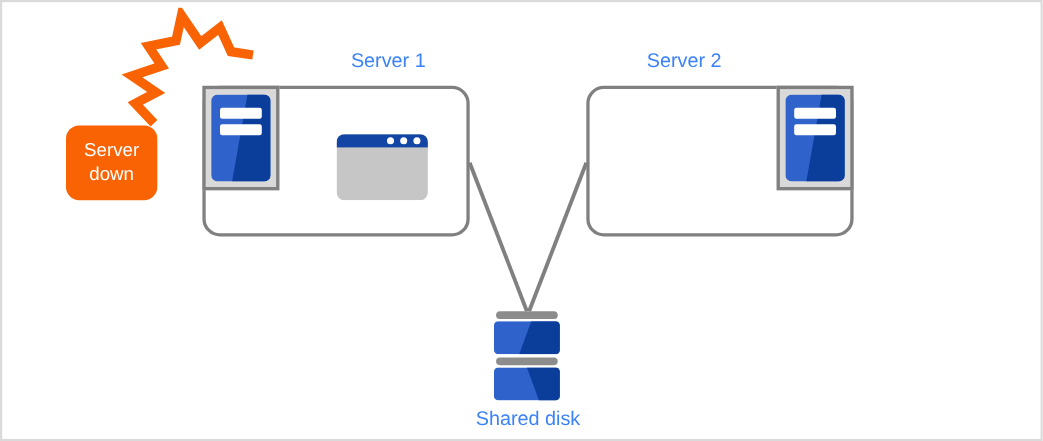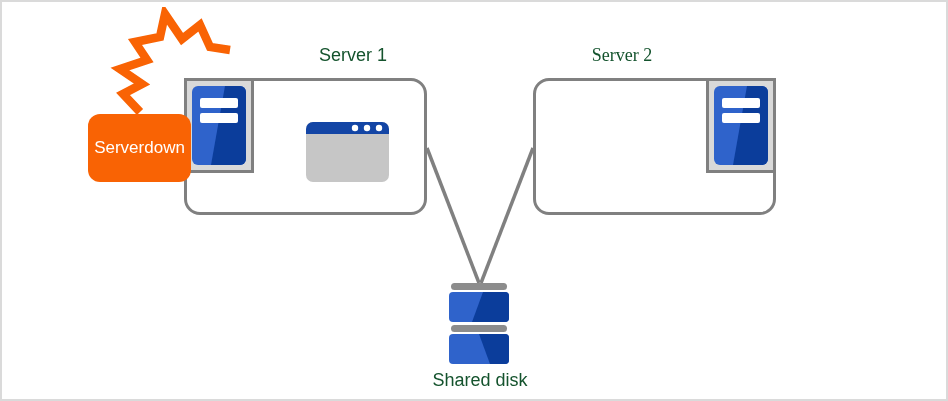--- a/index.html
+++ b/index.html
@@ -10,21 +10,21 @@
     position: relative;
     width: 948px;
     height: 401px;
     background: #ffffff;
     border: 2px solid #dadada;
     overflow: hidden;
   }
 
   .label {
     position: absolute;
-    color: #14532d;
+    color: #3b82f6;
     font-size: 18px;
     text-align: center;
     white-space: nowrap;
   }
 
   .server-box {
     position: absolute;
     top: 76px;
     width: 243px;
     height: 137px;
@@ -47,41 +47,40 @@
     justify-content: center;
     z-index: 3;
   }
   .icon-panel.left  { left: 182px; }
   .icon-panel.right { left: 704px; }
 
   .badge {
     position: absolute;
     left: 58px;
     top: 112px;
-    width: 103px;
+    width: 83px;
     height: 68px;
     background: #f96304;
     border-radius: 12px;
     color: #ffffff;
     font-size: 17px;
     line-height: 22px;
     display: flex;
-    flex-direction: row;
+    flex-direction: column;
     align-items: center;
     justify-content: center;
     text-align: center;
     z-index: 4;
-    margin-left: 28px;
   }
 
   .abs { position: absolute; }
   svg { display: block; }
 
   #label-server1 { left: 291px; top: 43px;  width: 120px; }
-  #label-server2 { left: 560px; top: 43px;  width: 120px; font-family: Liberation Serif, serif; }
+  #label-server2 { left: 560px; top: 43px;  width: 120px; }
   #label-app     { left: 281px; top: 94px;  width: 125px; z-index: 3; }
   #label-disk    { left: 413px; top: 368px; width: 130px; }
 
   #lightning  { left: 105px; top: 5px;   z-index: 4; }
   #connectors { left: 0;     top: 0;     z-index: 1; }
   #app-window { left: 304px; top: 120px; z-index: 3; }
   #disk-icon  { left: 446px; top: 280px; z-index: 2; }
 </style>
 </head>
 <body>

